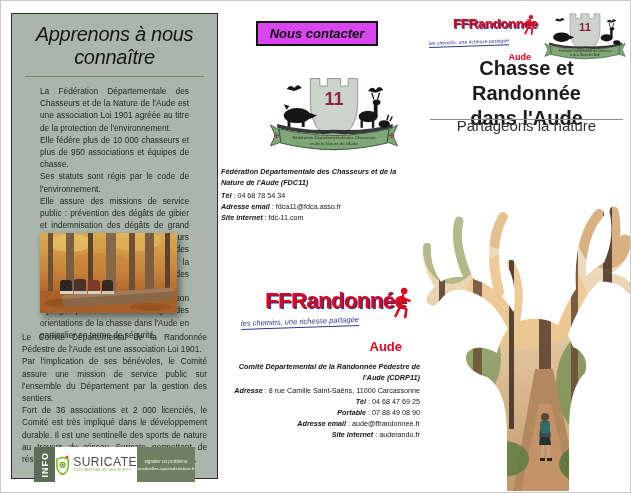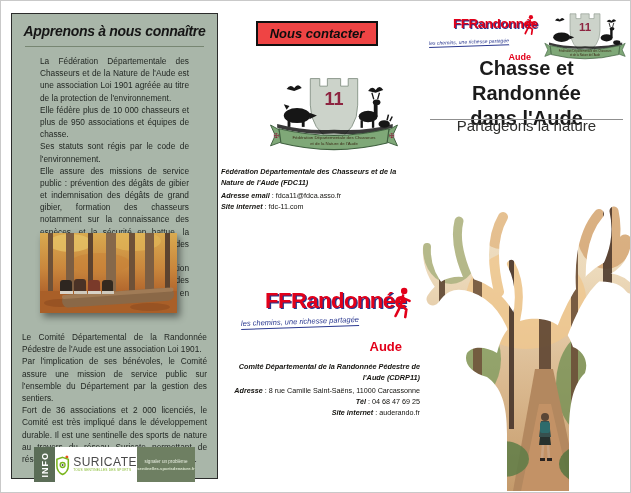--- a/index.html
+++ b/index.html
@@ -1,38 +1,38 @@
 <!DOCTYPE html>
 <html><head>
 <meta charset="utf-8">
 <style>
   html,body{margin:0;padding:0;background:#ffffff;}
   body{font-family:"Liberation Sans",sans-serif;}
   #page{position:relative;width:631px;height:493px;background:#ffffff;border:1px solid #c9c9c9;box-sizing:border-box;overflow:hidden;}
 
   
   .left-panel{position:absolute;left:10px;top:12px;width:207px;height:466px;background:#a9b6a9;border:1px solid #2b2b2b;box-sizing:border-box;}
-  .lp-title{margin:9px 8px 0 8px;text-align:center;font-size:14px;font-weight:bold;font-style:italic;color:#161616;letter-spacing:-0.3px;}
+  .lp-title{margin:9px 8px 0 8px;text-align:center;font-size:20px;font-weight:normal;font-style:italic;color:#161616;letter-spacing:-0.3px;}
   .lp-rule{border:none;border-top:1.5px solid #778672;margin:7px 13px 8px 13px;}
   .lp-para{margin:0 28px;font-size:8.3px;line-height:1.47;color:#1f2420;text-align:justify;white-space:pre-line;}
   .lp-photo{position:absolute;left:28px;top:219px;width:137px;height:80px;box-shadow:3px 4px 7px rgba(0,0,0,0.45);}
   .lp-para2{position:absolute;left:0;top:309px;margin:8px 10px;}
   .lp-logos{position:absolute;left:0;top:433px;width:100%;display:flex;justify-content:center;align-items:stretch;gap:0;}
   .info-box{width:21px;height:35px;background:#5b6d57;color:#ffffff;display:flex;align-items:center;justify-content:center;}
   .info-box span{writing-mode:vertical-rl;transform:rotate(180deg);font-size:9px;font-weight:bold;letter-spacing:1px;}
   .suricate-box{width:82px;height:35px;background:#ffffff;display:flex;align-items:center;justify-content:center;gap:3px;flex-direction:row;}
   .suricate-txt{display:flex;flex-direction:column;line-height:1;}
   .suricate-name{font-size:12px;font-weight:normal;color:#4a4a4a;letter-spacing:0.5px;}
   .suricate-sub{font-size:3.2px;color:#7ab51d;margin-top:1px;letter-spacing:0.2px;}
   .signal-box{width:58px;height:35px;background:#6e7f62;display:flex;flex-direction:column;align-items:center;justify-content:center;gap:2px;}
   .signal-box .l1{font-size:4.6px;color:#e9efe2;}
   .signal-box .l2{font-size:4.2px;color:#d7e2cc;font-weight:bold;}
 
   
-  .mc-box{position:absolute;left:255px;top:20px;width:122px;height:25px;background:#ef4444;border:2px solid #101010;box-sizing:border-box;display:flex;align-items:center;justify-content:center;}
+  .mc-box{position:absolute;left:255px;top:20px;width:122px;height:25px;background:#d946ef;border:2px solid #101010;box-sizing:border-box;display:flex;align-items:center;justify-content:center;}
   .mc-box span{font-size:13px;font-weight:bold;font-style:italic;color:#0d0d0d;}
   .crest-mid{position:absolute;left:266px;top:70px;width:134px;height:90px;}
   .contact-block{position:absolute;width:188px;font-size:7.2px;color:#14130f;line-height:1.55;}
   .cb-fdc{left:220px;top:165px;}
   .cb-cdrp{left:231px;top:360px;text-align:right;}
   .cb-title{font-weight:bold;font-style:italic;font-size:7.3px;margin-bottom:1px;}
   .cb-line .lab{font-weight:bold;font-style:italic;}
   .cb-line .val{font-weight:normal;}
 
   .ffr-logo{position:absolute;}
@@ -181,38 +181,41 @@
       <path d="M12,61 Q70,75 128,61 L126,76 Q70,90 14,76 Z" fill="#7fa878" stroke="#3f5f3f" stroke-width="1.2"></path>
       <text x="9" y="71" text-anchor="middle" font-size="7" fill="#8d2440">✠</text>
       <text x="131" y="71" text-anchor="middle" font-size="7" fill="#8d2440">✠</text>
       <text x="70" y="71.5" text-anchor="middle" font-size="4.6" fill="#3d2d18">Fédération Départementale des Chasseurs</text>
       <text x="70" y="78" text-anchor="middle" font-size="4.6" fill="#3d2d18">et de la Nature de l'Aude</text>
     </g>
   </svg>
 
   <div class="contact-block cb-fdc">
     <div class="cb-title">Fédération Départementale des Chasseurs et de la Nature de l'Aude (FDC11)</div>
+    <div class="cb-line"><span class="lab">Tél</span><span class="val"> : 04 68 78 54 34</span></div>
     <div class="cb-line"><span class="lab">Adresse email</span><span class="val"> : fdca11@fdca.asso.fr</span></div>
     <div class="cb-line"><span class="lab">Site internet</span><span class="val"> : fdc-11.com</span></div>
   </div>
 
   <div class="ffr-logo ffr-mid">
     <div class="ffr-text">FFRandonnée</div>
     <svg class="ffr-hiker" viewBox="0 0 24 30">
       <circle cx="14" cy="4" r="3" fill="#e2001a"></circle>
       <path d="M13 8 L11 17 M11 17 L6 27 M11 17 L16 21 L15 28 M12 10 L6 14 M12 10 L19 13" stroke="#e2001a" stroke-width="2.4" stroke-linecap="round" fill="none"></path>
     </svg>
     <div><span class="ffr-tagline">les chemins, une richesse partagée</span></div>
     <div class="ffr-region">Aude</div>
   </div>
 
   <div class="contact-block cb-cdrp">
     <div class="cb-title">Comité Départemental de la Randonnée Pédestre de l'Aude (CDRP11)</div>
     <div class="cb-line"><span class="lab">Adresse</span><span class="val"> : 8 rue Camille Saint-Saëns, 11000 Carcassonne</span></div>
     <div class="cb-line"><span class="lab">Tél</span><span class="val"> : 04 68 47 69 25</span></div>
+    <div class="cb-line"><span class="lab">Portable</span><span class="val"> : 07 88 49 08 90</span></div>
+    <div class="cb-line"><span class="lab">Adresse email</span><span class="val"> : aude@ffrandonnee.fr</span></div>
     <div class="cb-line"><span class="lab">Site internet</span><span class="val"> : auderando.fr</span></div>
   </div>
 
   <div class="ffr-logo ffr-small">
     <div class="ffr-text">FFRandonnée</div>
     <svg class="ffr-hiker" viewBox="0 0 24 30">
       <circle cx="14" cy="4" r="3" fill="#e2001a"></circle>
       <path d="M13 8 L11 17 M11 17 L6 27 M11 17 L16 21 L15 28 M12 10 L6 14 M12 10 L19 13" stroke="#e2001a" stroke-width="2.4" stroke-linecap="round" fill="none"></path>
     </svg>
     <div><span class="ffr-tagline">les chemins, une richesse partagée</span></div>

